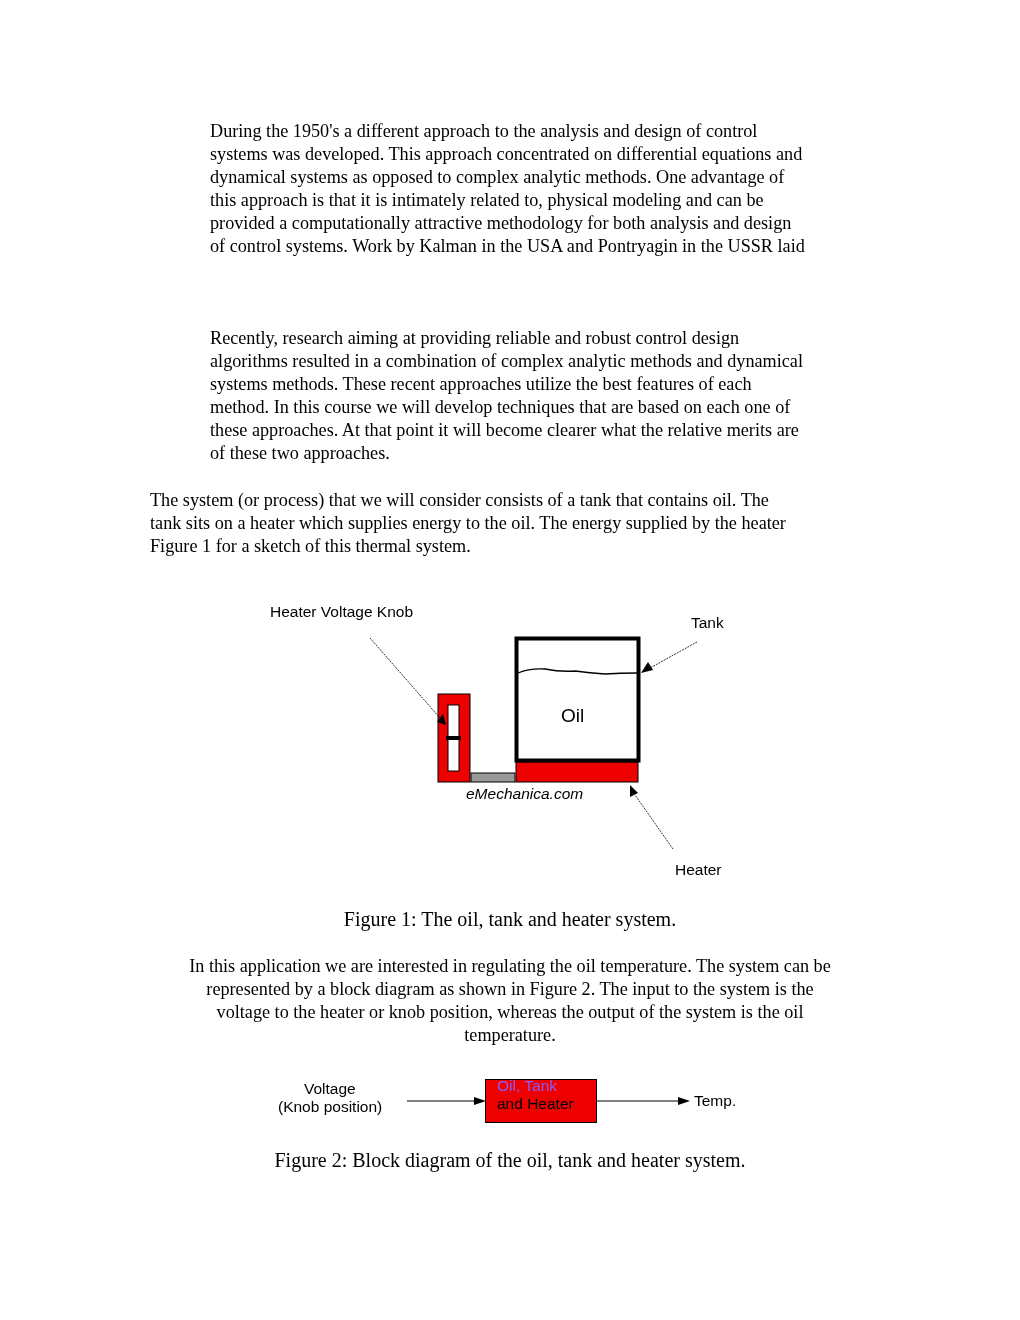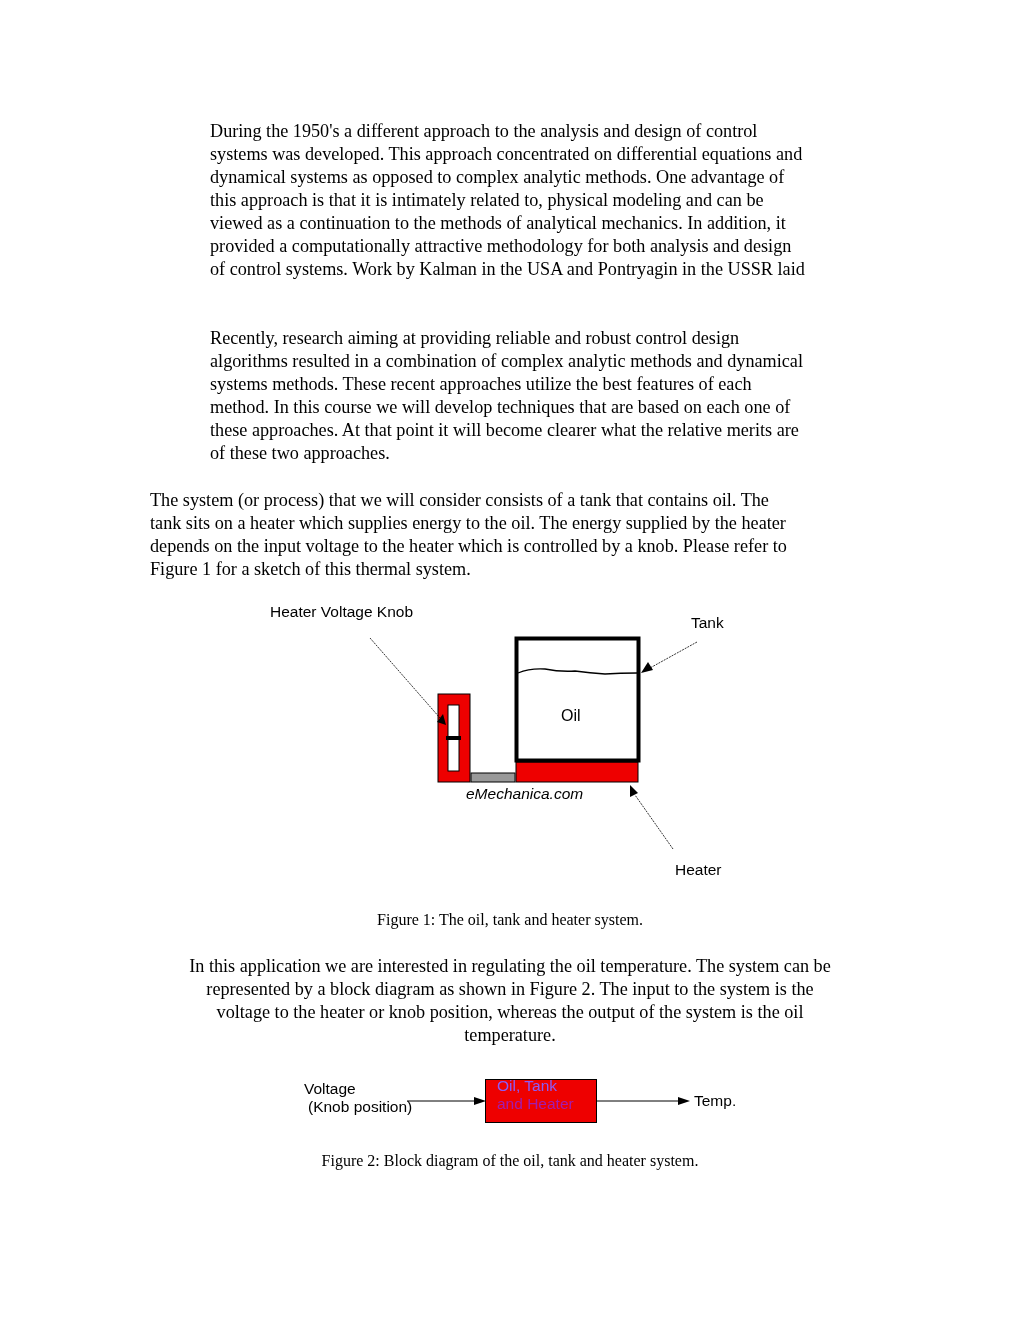--- a/index.html
+++ b/index.html
@@ -12,21 +12,21 @@
       line-height: 23px;
       color: #000;
       margin: 0;
     }
     .para .line { display: block; white-space: nowrap; }
     .indent { left: 210px; width: 670px; }
     .full { left: 150px; width: 720px; }
     .caption {
       position: absolute;
       font-family: "Liberation Serif", "DejaVu Serif", serif;
-      font-size: 16px;
+      font-size: 20px;
       line-height: 23px;
       color: #000;
       left: 0; width: 1020px;
       text-align: center;
       white-space: nowrap;
     }
     .fig-label {
       position: absolute;
       font-family: "Liberation Sans", "DejaVu Sans", sans-serif;
       font-size: 15.5px;
@@ -39,38 +39,36 @@
 </head>
 <body>
 
 <div class="page">
 
   <div class="para indent" style="top:120px;">
     <span class="line">During the 1950's a different approach to the analysis and design of control</span>
     <span class="line">systems was developed. This approach concentrated on differential equations and</span>
     <span class="line">dynamical systems as opposed to complex analytic methods. One advantage of</span>
     <span class="line">this approach is that it is intimately related to, physical modeling and can be</span>
-    <span class="line">viewed as a continuation to the methods of analytical mechanics. In addition, it</span>
     <span class="line">provided a computationally attractive methodology for both analysis and design</span>
     <span class="line">of control systems. Work by Kalman in the USA and Pontryagin in the USSR laid</span>
   </div>
 
   <div class="para indent" style="top:327px;">
     <span class="line">Recently, research aiming at providing reliable and robust control design</span>
     <span class="line">algorithms resulted in a combination of complex analytic methods and dynamical</span>
     <span class="line">systems methods. These recent approaches utilize the best features of each</span>
     <span class="line">method. In this course we will develop techniques that are based on each one of</span>
     <span class="line">these approaches. At that point it will become clearer what the relative merits are</span>
     <span class="line">of these two approaches.</span>
   </div>
 
   <div class="para full" style="top:489px;">
     <span class="line">The system (or process) that we will consider consists of a tank that contains oil. The</span>
     <span class="line">tank sits on a heater which supplies energy to the oil. The energy supplied by the heater</span>
-    <span class="line">depends on the input voltage to the heater which is controlled by a knob. Please refer to</span>
     <span class="line">Figure 1 for a sketch of this thermal system.</span>
   </div>
 
   <div>
     <svg class="fig-svg" width="1020" height="900">
 
       <rect x="438" y="694" width="32" height="88" fill="#ee0000" stroke="#000" stroke-width="1"></rect>
       <rect x="448" y="705" width="11" height="66" fill="#ffffff" stroke="#000" stroke-width="1"></rect>
       <rect x="446" y="736" width="15" height="4" fill="#000"></rect>
 
@@ -87,21 +85,21 @@
 
       <line x1="697" y1="642" x2="650" y2="668" stroke="#000" stroke-width="0.8" stroke-dasharray="2,1"></line>
       <polygon points="641,673 648,662 653,670" fill="#000"></polygon>
 
       <line x1="673" y1="849" x2="635" y2="795" stroke="#000" stroke-width="0.8" stroke-dasharray="2,1"></line>
       <polygon points="630,785 630,797 638,793" fill="#000"></polygon>
     </svg>
 
     <span class="fig-label" style="left:270px; top:603px;">Heater Voltage Knob</span>
     <span class="fig-label" style="left:691px; top:614px;">Tank</span>
-    <span class="fig-label" style="left:561px; top:705px; font-size:16px; line-height:22px;">Oil</span>
+    <span class="fig-label" style="left:561px; top:705px; font-size:19px; line-height:22px;">Oil</span>
     <span class="fig-label" style="left:466px; top:785px; font-style:italic;">eMechanica.com</span>
     <span class="fig-label" style="left:675px; top:861px;">Heater</span>
 
     <div class="caption" style="top:908px;">Figure 1: The oil, tank and heater system.</div>
   </div>
 
   <div class="para full" style="top:955px;text-align:center;">
     <span class="line">In this application we are interested in regulating the oil temperature. The system can be</span>
     <span class="line">represented by a block diagram as shown in Figure 2. The input to the system is the</span>
     <span class="line">voltage to the heater or knob position, whereas the output of the system is the oil</span>
@@ -111,21 +109,21 @@
   <div>
     <svg class="fig-svg" width="1020" height="1320">
       <line x1="407" y1="1101" x2="476" y2="1101" stroke="#000" stroke-width="1"></line>
       <polygon points="486,1101 474,1097 474,1105" fill="#000"></polygon>
       <rect x="485.5" y="1079.5" width="111" height="43" fill="#ee0000" stroke="#000" stroke-width="1"></rect>
       <line x1="597" y1="1101" x2="680" y2="1101" stroke="#000" stroke-width="1"></line>
       <polygon points="690,1101 678,1097 678,1105" fill="#000"></polygon>
     </svg>
 
     <span class="fig-label" style="left:304px; top:1080px;">Voltage</span>
-    <span class="fig-label" style="left:278px; top:1098px;margin-left:30px;">(Knob position)</span>
+    <span class="fig-label" style="left:278px; top:1098px;">(Knob position)</span>
     <span class="fig-label" style="left:497px; top:1077px; color:#8b5cf6;">Oil, Tank</span>
-    <span class="fig-label" style="left:497px; top:1095px; color:#a21caf;">and Heater</span>
+    <span class="fig-label" style="left:497px; top:1095px; color:#000000;">and Heater</span>
     <span class="fig-label" style="left:694px; top:1092px;">Temp.</span>
 
     <div class="caption" style="top:1149px;text-align:center;">Figure 2: Block diagram of the oil, tank and heater system.</div>
   </div>
 
 </div>
 
 </body></html>

